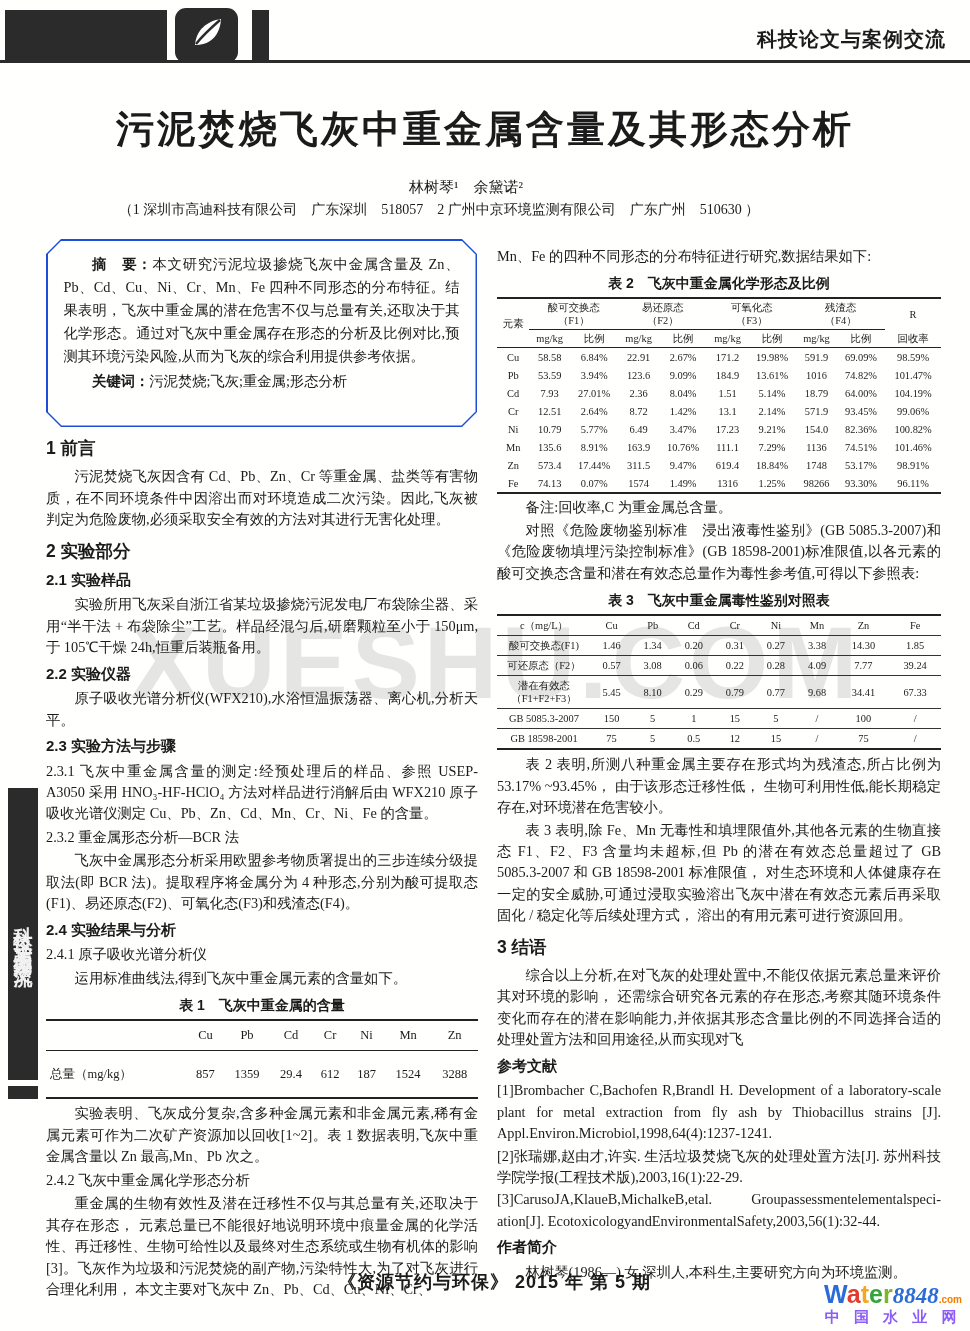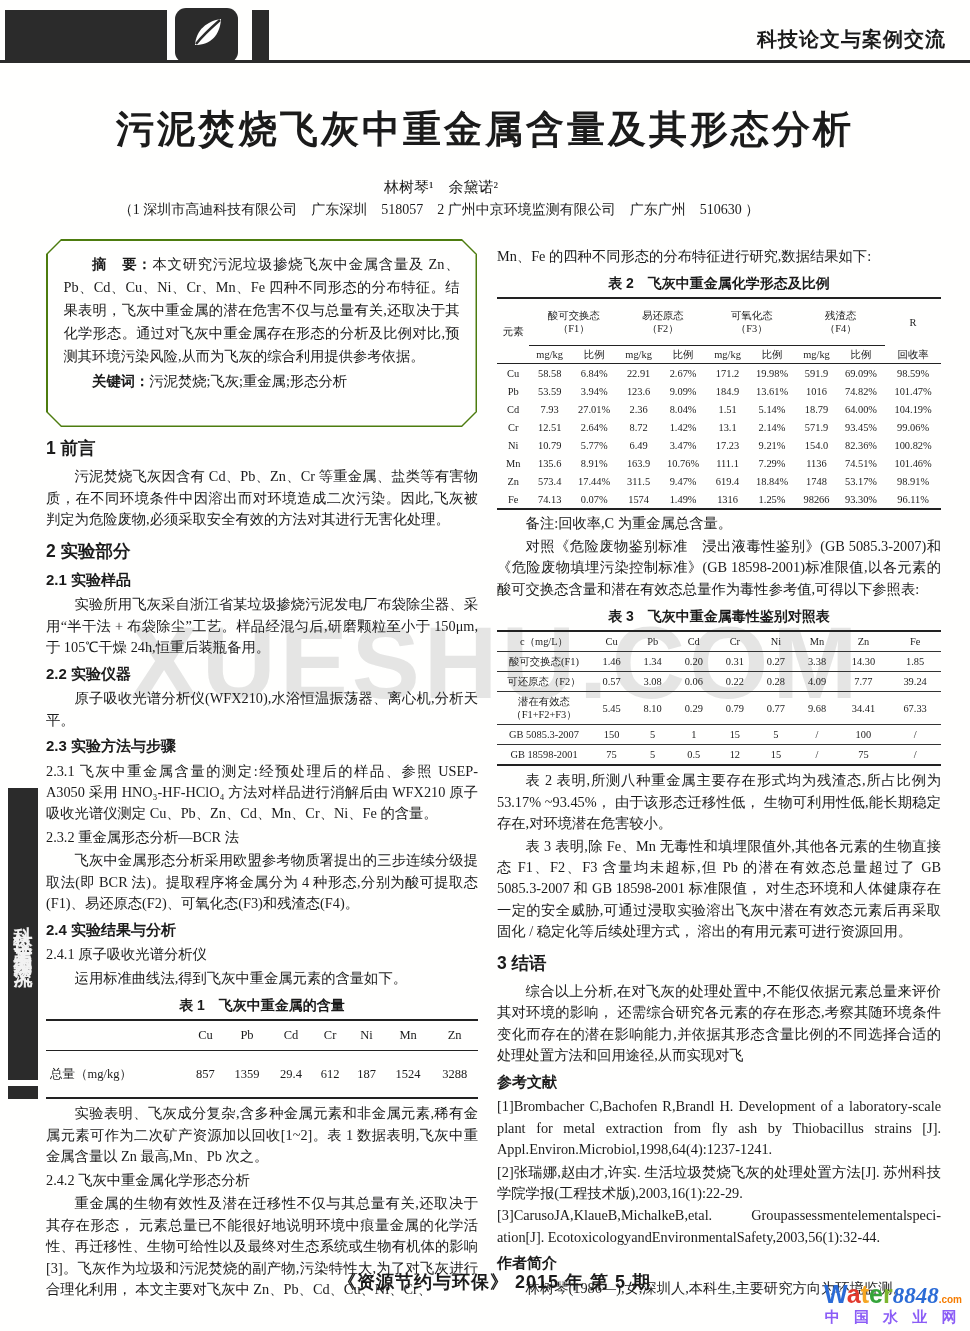--- a/index.html
+++ b/index.html
@@ -11,25 +11,25 @@
   .bar-leaf{position:absolute;left:175px;top:8px;width:63px;height:55px;background:#2b2b2b;
             border-radius:11px;display:flex;align-items:center;justify-content:center;}
   .bar-small{position:absolute;left:252px;top:10px;width:17px;height:52px;background:#2b2b2b;}
   .rule-top{position:absolute;left:0;top:60px;width:970px;height:3px;background:#2b2b2b;}
   .masthead-label{position:absolute;right:24px;top:26px;font-size:20px;font-weight:bold;
                   font-family:"Liberation Sans",sans-serif;letter-spacing:1px;}
 
   
   .title{position:absolute;left:0;width:970px;top:104px;text-align:center;font-size:38px;
          font-weight:bold;font-family:"Liberation Sans",sans-serif;letter-spacing:3px;}
-  .authors{position:absolute;left:0;width:882px;top:178px;text-align:center;font-size:15px;}
+  .authors{position:absolute;left:0;width:882px;top:178px;text-align:center;font-size:15px;padding-left:25px;}
   .affil{position:absolute;left:0;width:878px;top:201px;text-align:center;font-size:14px;}
 
   
-  .abs-outer{position:absolute;left:46px;top:239px;width:431px;height:188px;background:#4d7c0f;
+  .abs-outer{position:absolute;left:46px;top:239px;width:431px;height:188px;background:#1d4ed8;
              clip-path:polygon(15px 0,calc(100% - 15px) 0,100% 15px,100% calc(100% - 15px),
                                calc(100% - 15px) 100%,15px 100%,0 calc(100% - 15px),0 15px);}
   .abs-inner{position:absolute;left:1.5px;top:1.5px;right:1.5px;bottom:1.5px;background:#fffffe;
              clip-path:polygon(14px 0,calc(100% - 14px) 0,100% 14px,100% calc(100% - 14px),
                                calc(100% - 14px) 100%,14px 100%,0 calc(100% - 14px),0 14px);
              padding:12px 16px 8px 16px;box-sizing:border-box;}
   .abs-inner p{margin:0;font-size:14.3px;line-height:1.62;text-align:justify;}
   .abs-inner .lead{text-indent:2em;}
   .abs-inner b{font-family:"Liberation Sans",sans-serif;}
   .kw{margin-top:2px !important;text-indent:2em;}
@@ -54,21 +54,21 @@
   
   table{border-collapse:collapse;width:100%;}
   th,td{text-align:center;white-space:pre-line;font-weight:normal;}
   .t1{border-top:2.5px solid #222;border-bottom:2.5px solid #222;font-size:12.5px;margin-bottom:4px;}
   .t1 thead th{border-bottom:1.5px solid #222;padding:5px 2px;}
   .t1 td{padding:14px 2px;}
   .t1 td:first-child{text-align:left;padding-left:4px;}
 
   .t2{border-top:2px solid #222;border-bottom:2px solid #222;font-size:10.4px;line-height:1.25;margin-bottom:3px;}
   .t2 thead{border-bottom:1.5px solid #222;}
-  .t2 thead .grp{border-bottom:1px solid #222;padding:10px 4px;}
+  .t2 thead .grp{border-bottom:1px solid #222;padding:2px 4px;}
   .t2 thead th{padding:2px 1px;}
   .t2 td{padding:2.5px 1px;}
 
   .t3{border-top:2px solid #222;border-bottom:2px solid #222;font-size:10.4px;line-height:1.25;margin-bottom:4px;}
   .t3 tr{border-bottom:1px solid #333;}
   .t3 th,.t3 td{padding:3px 1px;}
   .t3 td:first-child,.t3 th:first-child{width:92px;}
 
   
   .side-bar{position:absolute;left:8px;top:788px;width:30px;height:292px;background:#2b2b2b;

